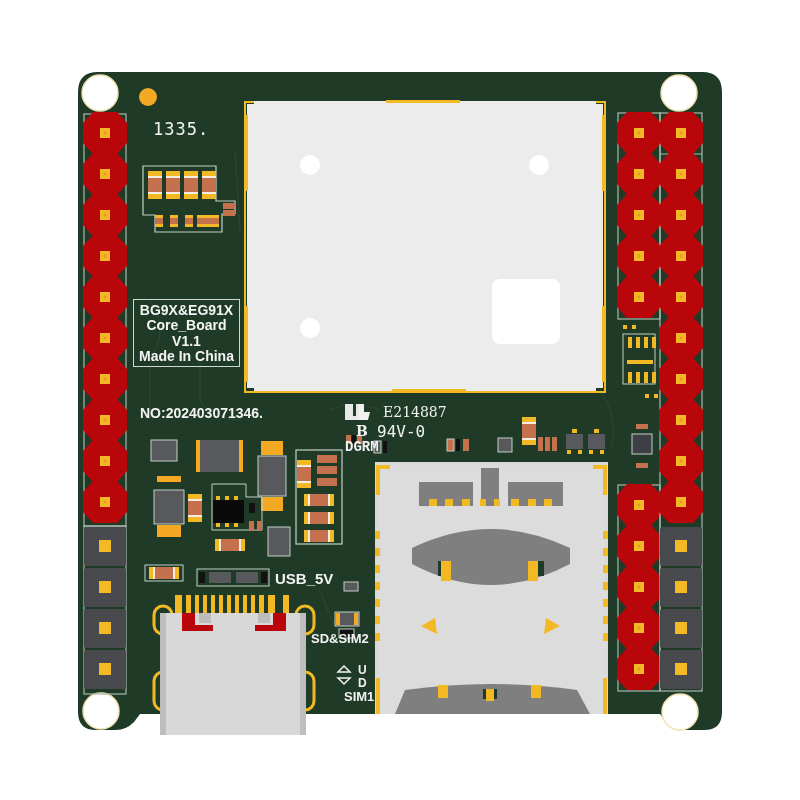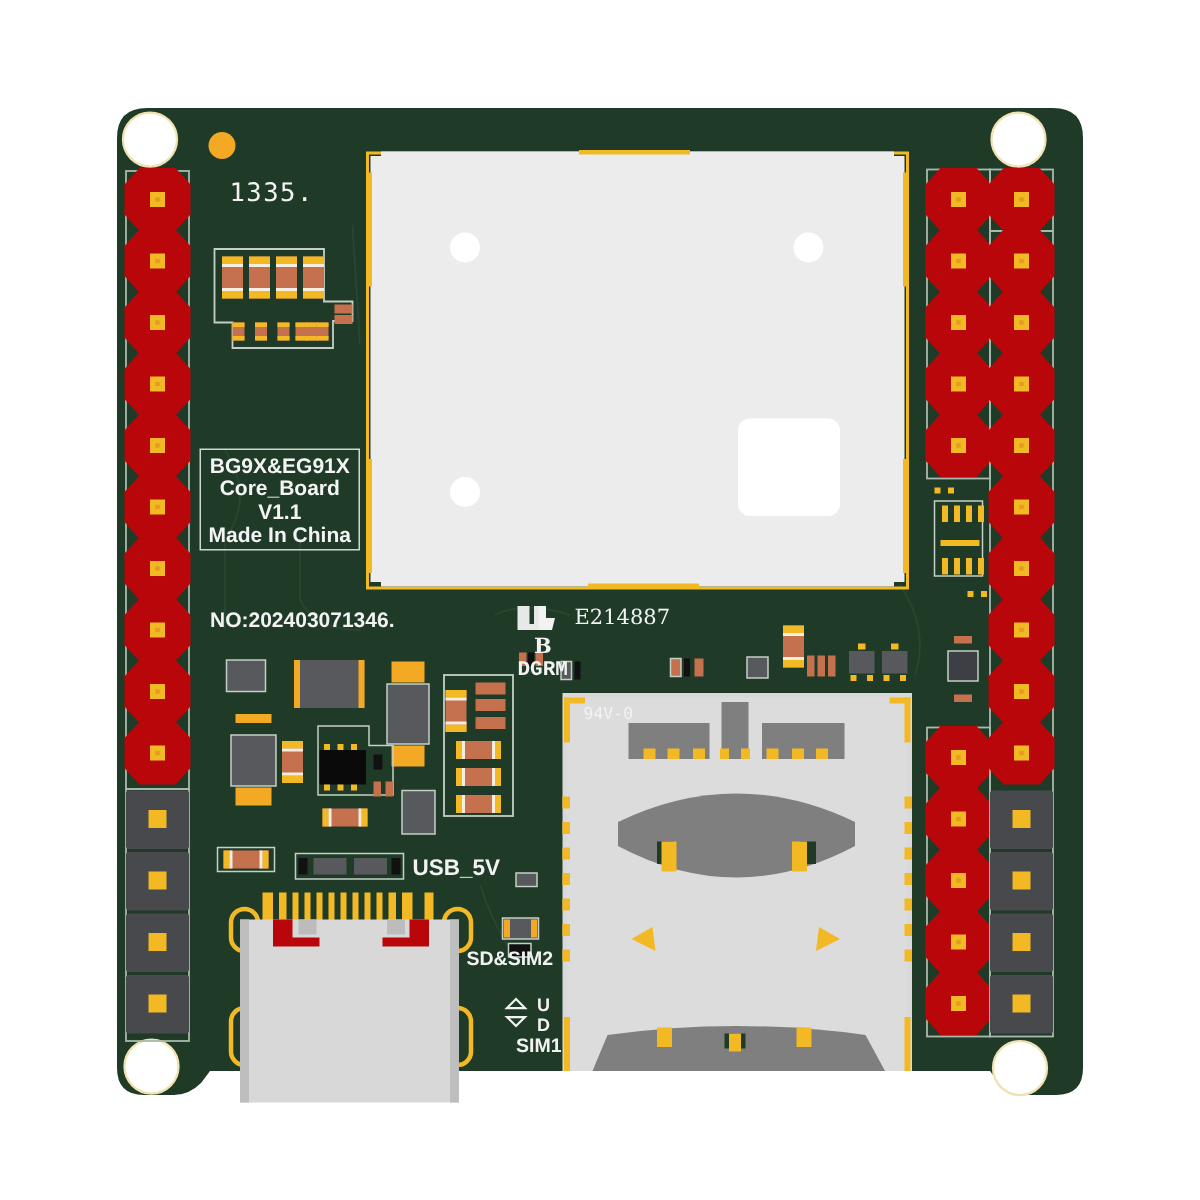--- a/index.html
+++ b/index.html
@@ -355,21 +355,21 @@
 <div class="label-box">
   <span>BG9X&amp;EG91X</span>
   <span>Core_Board</span>
   <span>V1.1</span>
   <span>Made In China</span>
 </div>
 
 <div class="silk" style="left:140px;top:406px;font-size:14px;">NO:202403071346.</div>
 
 <div class="silk silk-mono" style="left:383px;top:405px;font-size:14px;font-family:'DejaVu Serif',serif;">E214887</div>
-<div class="silk silk-mono" style="left:389px;top:424px;font-size:11px;margin-top:46px;">94V-0</div>
+<div class="silk silk-mono" style="left:377px;top:424px;font-size:16px;">94V-0</div>
 <div class="silk" style="left:356px;top:424px;font-size:14px;font-family:'DejaVu Serif',serif;">B</div>
 <div class="silk" style="left:345px;top:440px;font-size:14px;font-family:Liberation Mono, monospace;">DGRM</div>
 
 <div class="silk" style="left:275px;top:571px;font-size:15px;">USB_5V</div>
 
 <div class="silk" style="left:311px;top:632px;font-size:13px;">SD&amp;SIM2</div>
 <div class="silk" style="left:358px;top:664px;font-size:12px;">U</div>
 <div class="silk" style="left:358px;top:677px;font-size:12px;">D</div>
 <div class="silk" style="left:344px;top:690px;font-size:13px;">SIM1</div>
 

